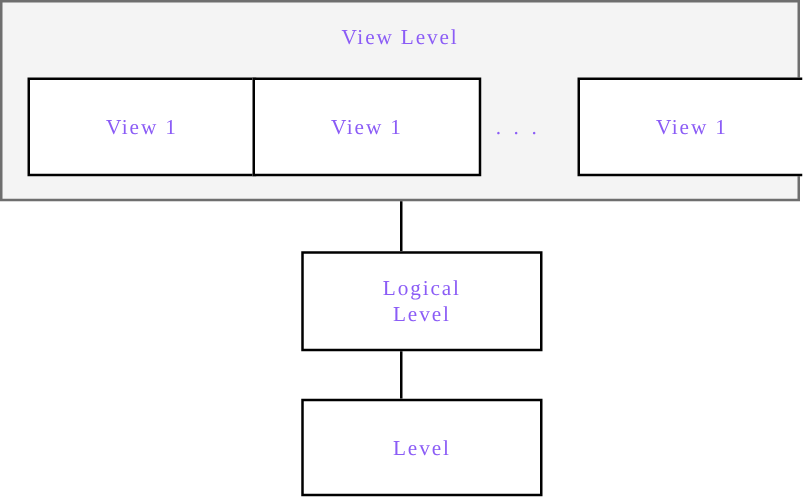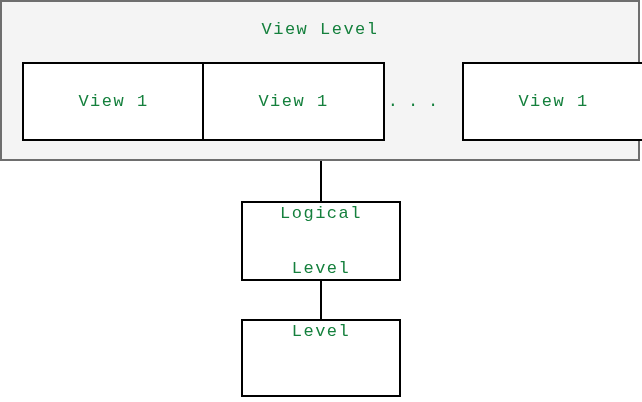--- a/index.html
+++ b/index.html
@@ -5,22 +5,22 @@
   html, body {
     margin: 0;
     padding: 0;
     background: #ffffff;
   }
   .canvas {
     position: relative;
     width: 642px;
     height: 402px;
     background: #ffffff;
-    font-family: Liberation Mono, monospace;
-    color: #15803d;
+    font-family: Liberation Serif, serif;
+    color: #8b5cf6;
     overflow: hidden;
   }
   
   .view-container {
     position: absolute;
     left: 0;
     top: 0;
     width: 640px;
     height: 161px;
     box-sizing: border-box;
@@ -77,28 +77,28 @@
     left: 320px;
     width: 2px;
     background: #000000;
   }
   .connector-1 { top: 161px; height: 40px; }
   .connector-2 { top: 281px; height: 38px; }
   
   .level-box {
     position: absolute;
     left: 241px;
-    width: 160px;
+    width: 193px;
     box-sizing: border-box;
     border: 2px solid #000000;
     background: #ffffff;
     display: flex;
     flex-direction: column;
     align-items: center;
-    justify-content: space-between;
+    justify-content: center;
     font-size: 17px;
     letter-spacing: 1.5px;
     line-height: 21px;
     text-align: center;
     white-space: nowrap;
   }
   .logical-box  { top: 201px; height: 80px; }
   .physical-box { top: 319px; height: 78px; }
 </style>
 </head>

